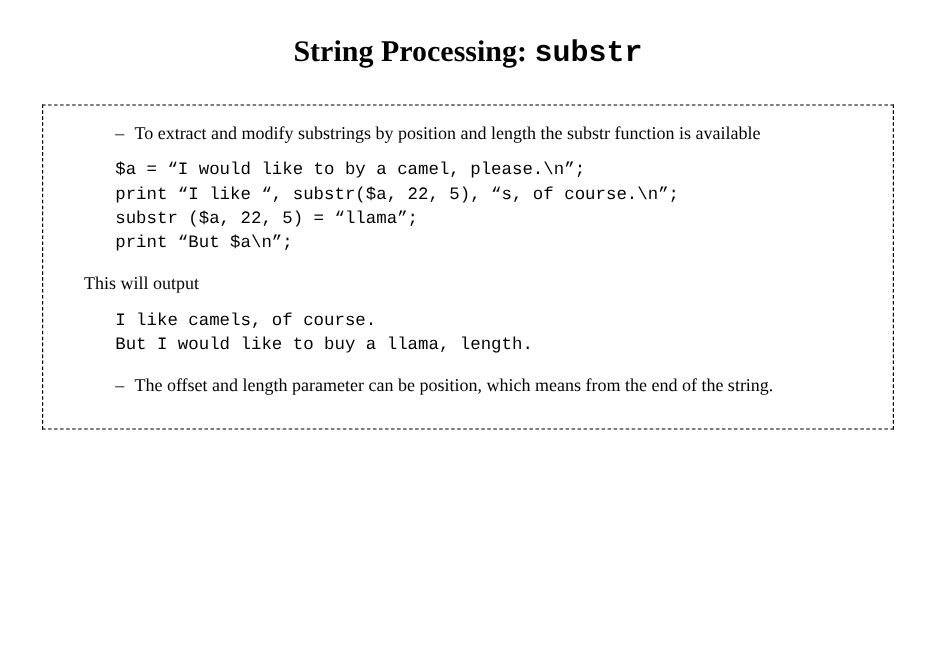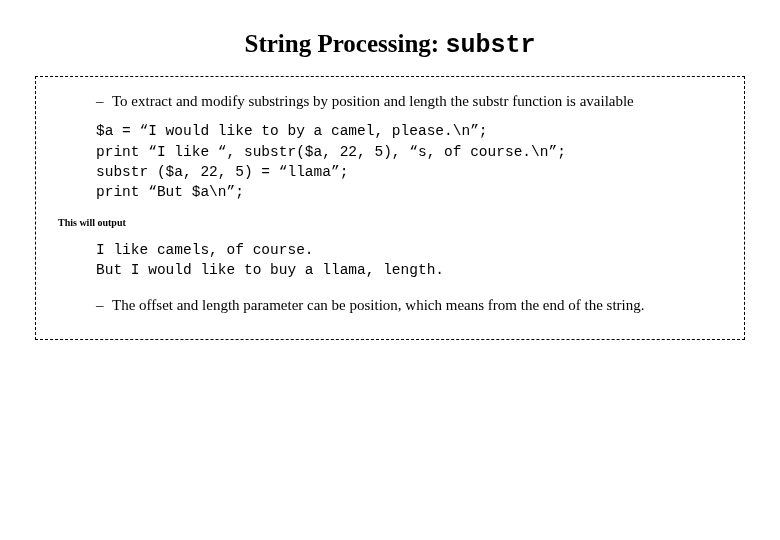--- a/index.html
+++ b/index.html
@@ -16,21 +16,21 @@
   .slide {
     padding: 30px 35px 0 35px;
     box-sizing: border-box;
     height: 100%;
     position: relative;
   }
   .title {
     text-align: center;
     font-size: 25px;
     font-weight: bold;
-    margin-bottom: 16px;
+    margin-bottom: 28px;
   }
   .title .code {
     font-family: "Courier New", Courier, monospace;
     font-weight: bold;
   }
   .dashed-box {
     border: 1px dashed #000;
     padding: 14px 22px 14px 22px;
     font-size: 15px;
     line-height: 1.35;
@@ -48,23 +48,22 @@
     flex: 1;
   }
   .codeblock {
     font-family: "Courier New", Courier, monospace;
     font-size: 14.5px;
     white-space: pre;
     margin: 8px 0 14px 38px;
     line-height: 1.4;
   }
   .plain {
-    margin: 10px 0 10px 0;
-    font-size: 10px;
-    font-weight: bold;
+    margin: 10px 0 10px 12px;
+    font-size: 15px;
   }
   .footer {
     position: absolute;
     bottom: 18px;
     left: 35px;
     right: 35px;
     display: flex;
     justify-content: space-between;
     font-size: 14px;
   }

